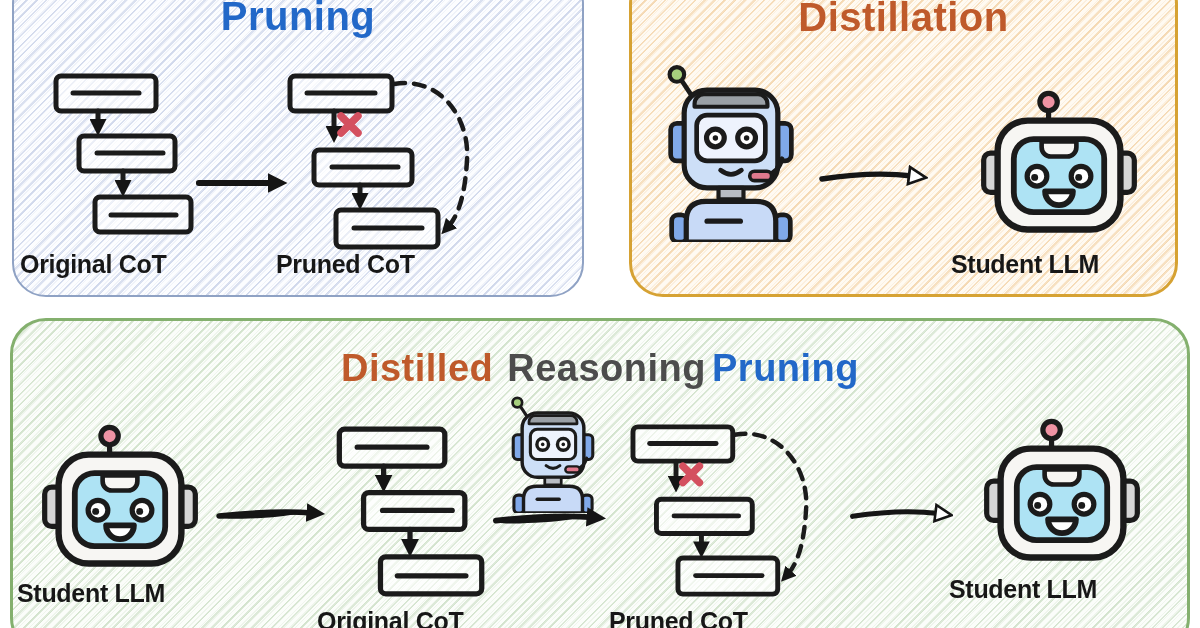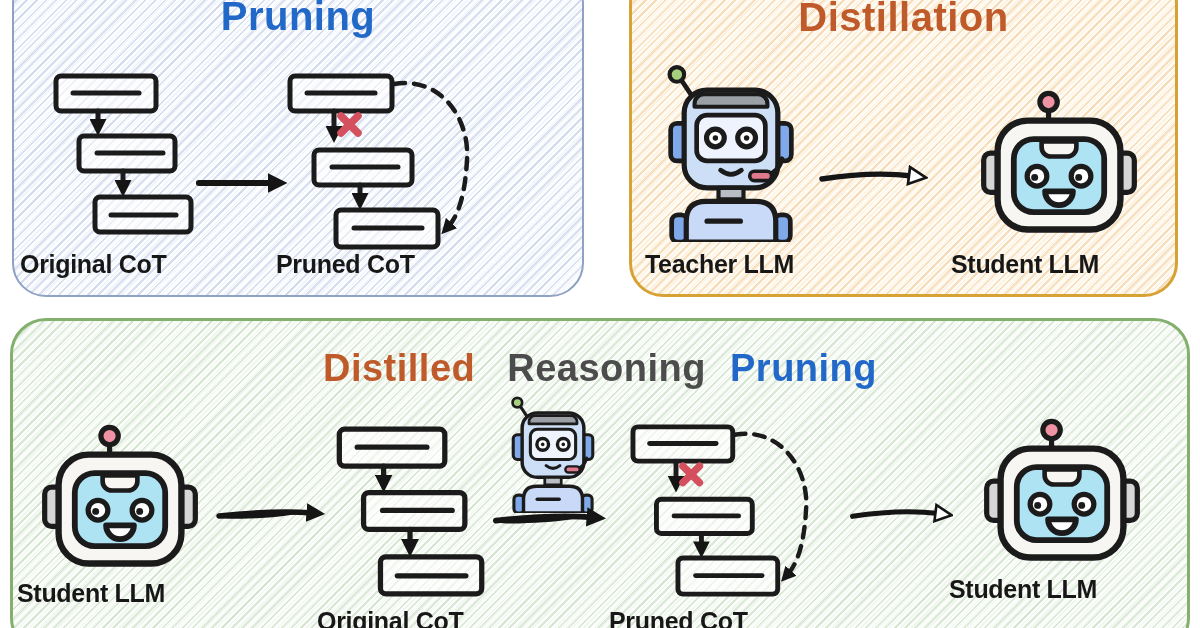--- a/index.html
+++ b/index.html
@@ -31,21 +31,21 @@
     background:
       repeating-linear-gradient(135deg, rgba(130,175,115,0.25) 0 1.8px, rgba(255,255,255,0) 1.8px 7px),
       repeating-linear-gradient(135deg, rgba(130,175,115,0.10) 0 1px, rgba(255,255,255,0) 1px 4px),
       #fbfdfa;
   }
   .title{
     position:absolute;left:0;right:0;margin:0;text-align:center;
     font-size:40px;line-height:44px;font-weight:bold;letter-spacing:0.5px;
   }
   .title-row{
-    position:absolute;left:0;right:0;display:flex;justify-content:center;gap:24px;
+    position:absolute;left:0;right:0;display:flex;justify-content:center;gap:6px;
     font-size:38px;line-height:42px;font-weight:bold;letter-spacing:0.5px;
   }
   .t-blue{color:#2268c8;}
   .t-orange{color:#bf5a2b;}
   .t-gray{color:#4c4c4c;margin-left:8px;}
   .lbl{
     position:absolute;width:220px;
     font-size:25px;line-height:28px;font-weight:bold;color:#171717;letter-spacing:-0.3px;
   }
   .abs{position:absolute;display:block;overflow:visible;}
@@ -177,21 +177,20 @@
     </svg>
 
     <svg class="abs" style="left:184px;top:190px;width:122px;height:26px">
       <use href="#arrow-hollow"></use>
     </svg>
 
     <svg class="abs" style="left:348px;top:114px;width:158px;height:146px">
       <use href="#robot-student"></use>
     </svg>
 
-    <div class="lbl" style="left:13px;top:277px">Teacher LLM</div>
     <div class="lbl" style="left:319px;top:277px">Student LLM</div>
   </section>
 
   <section class="panel panel-green">
     <div class="title-row" style="top:26px">
       <span class="t-orange">Distilled</span>
       <span class="t-gray">Reasoning</span>
       <span class="t-blue">Pruning</span>
     </div>
 

